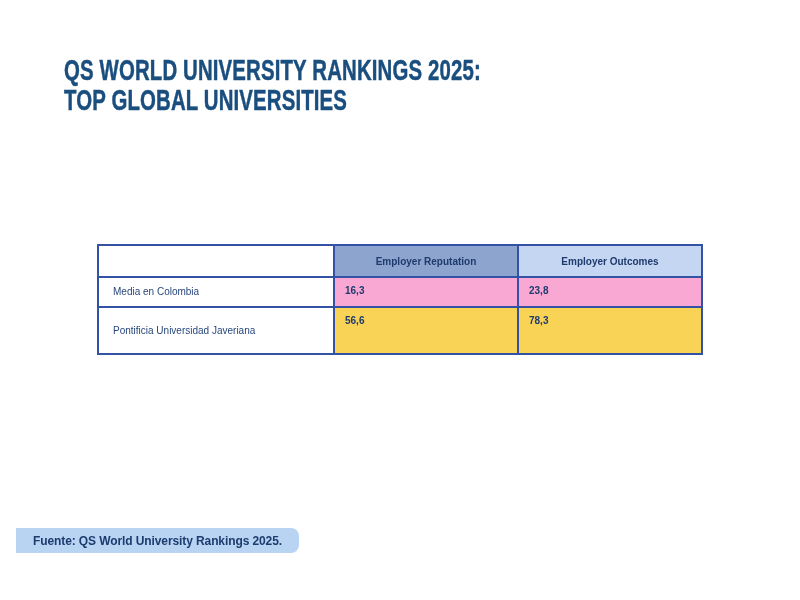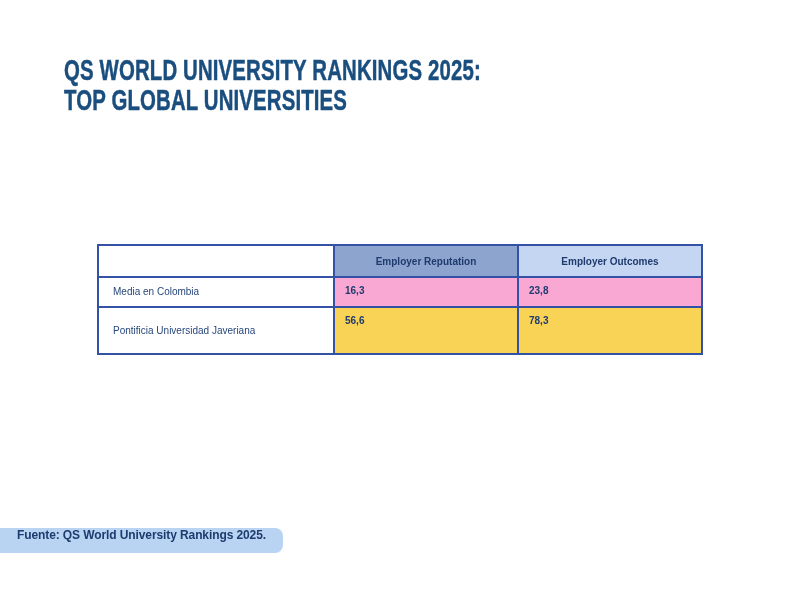--- a/index.html
+++ b/index.html
@@ -87,28 +87,28 @@
     vertical-align: top;
     padding: 7px 8px 0 10px;
   }
   td.value-cell.highlight {
     background: #f8d355;
   }
 
   
   .source-pill {
     position: absolute;
-    left: 0;
+    left: 16px;
     top: 528px;
     width: 283px;
     height: 25px;
     background: #b9d3f3;
     border-radius: 0 8px 8px 0;
     display: flex;
-    align-items: flex-start;
+    align-items: center;
     justify-content: center;
   }
   .source-pill span {
     font-size: 12px;
     font-weight: 700;
     color: #1c3c6e;
     letter-spacing: -0.1px;
     white-space: nowrap;
   }
 </style>

